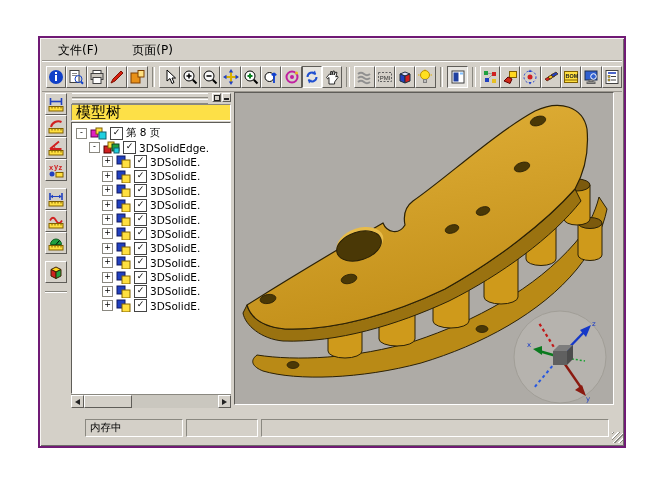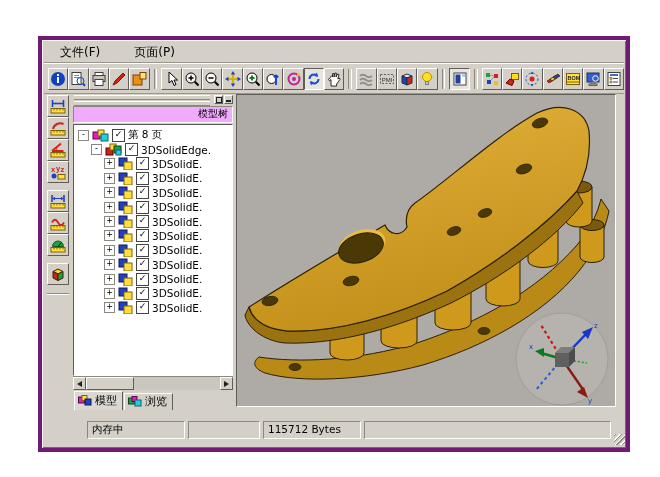--- a/index.html
+++ b/index.html
@@ -1,19 +1,19 @@
 <!DOCTYPE html>
 <html><head>
 <meta charset="utf-8">
 <style>
   html,body{margin:0;padding:0}
   body{width:660px;height:477px;background:#fff;position:relative;overflow:hidden;
        font-family:"DejaVu Sans","Liberation Sans",sans-serif;color:#000;}
   .window{position:absolute;left:38px;top:36px;width:584px;height:408px;background:#d4d0c8;
-          border:4px solid #701a75;box-shadow:inset 1px 1px 0 #f6f5f2, inset -1px -1px 0 #6e6c68;}
+          border:2px solid #701a75;box-shadow:inset 1px 1px 0 #f6f5f2, inset -1px -1px 0 #6e6c68;}
   
   .menubar{position:absolute;left:2px;top:2px;right:2px;height:20px;display:flex;align-items:center;
            gap:26px;padding-left:12px;font-size:12px;border-bottom:1px solid #9a968e;}
   .menuitem{padding:1px 4px;cursor:default;}
   
   .toolbar{position:absolute;left:2px;top:23px;right:2px;height:29px;display:flex;align-items:center;
            padding-left:4px;border-top:1px solid #fff;border-bottom:1px solid #9a968e;}
   .tb{width:22px;height:22px;background:#d4d0c8;border:1px solid;border-color:#fff #5f5d58 #5f5d58 #fff;
       display:flex;align-items:center;justify-content:center;padding:0;margin:0;}
   .tb.pressed{border-color:#5f5d58 #fff #fff #5f5d58;background:#e7e5e0;}
@@ -26,22 +26,22 @@
   .lline{width:22px;border-top:1px solid #8a8880;border-bottom:1px solid #fff;margin-top:8px;}
   
   .treepanel{width:162px;display:flex;flex-direction:column;margin-top:1px;height:316px;}
   .gripper{height:11px;position:relative;padding:1px 24px 0 2px;}
   .ridge{height:3px;border-top:1px solid #fff;border-bottom:1px solid #8a8880;margin-bottom:1px;}
   .panelbtns{position:absolute;right:1px;top:1px;display:flex;gap:1px;}
   .pbtn{width:9px;height:9px;background:#d4d0c8;border:1px solid;border-color:#fff #5f5d58 #5f5d58 #fff;
         position:relative;padding:0;}
   .pbtn .sq{position:absolute;left:1px;top:1px;width:4px;height:4px;border:1px solid #222;}
   .pbtn .ln{position:absolute;left:1px;bottom:1px;width:5px;height:2px;background:#222;}
-  .treeheader{height:15px;background:#f0abfc;border:1px solid;border-color:#8a8880 #fff #fff #8a8880;
-              font-size:10px;line-height:14px;padding:0 4px;margin:0 1px;text-align:right;}
+  .treeheader{height:15px;background:#fde047;border:1px solid;border-color:#8a8880 #fff #fff #8a8880;
+              font-size:15px;line-height:14px;padding:0 4px;margin:0 1px;}
   .treebox{flex:1;background:#fff;border:1px solid;border-color:#5f5d58 #fff #fff #5f5d58;margin:1px 1px 0 1px;
            overflow:hidden;font-size:10.5px;position:relative;padding-top:3px;}
   .trow{height:14.4px;display:flex;align-items:center;white-space:nowrap;}
   .ind2{width:4px}.ind14{width:17px}.ind28{width:30px}
   .exp{width:9px;height:9px;border:1px solid #8a8880;background:#fff;font-size:8px;line-height:7px;
        text-align:center;color:#000;margin-right:3px;flex:none;}
   .nicon{margin-right:3px;flex:none;display:flex}
   .cb{width:11px;height:11px;background:#fff;border:1px solid #444;font-size:9px;line-height:9px;
       font-weight:bold;text-align:center;margin-right:3px;flex:none;}
   .tlabel{overflow:hidden}
@@ -533,38 +533,20 @@
       <div class="hscroll">
         <button class="sbtn">
             <span class="tri-l"></span>
           </button>
         <span class="sthumb"></span>
         <span class="strack"></span>
         <button class="sbtn">
             <span class="tri-r"></span>
           </button>
       </div>
-      <div class="tabs">
-        <div class="tab active">
-          <svg width="14" height="12">
-              <rect x="0.5" y="2" width="6" height="6" fill="#e020c0" stroke="#600050"></rect>
-              <rect x="4" y="0.5" width="5" height="5" fill="#ffe040" stroke="#806000"></rect>
-              <rect x="7" y="4" width="6" height="6" fill="#2040c0" stroke="#101860"></rect>
-            </svg>
-          <span>模型</span>
-        </div>
-        <div class="tab inactive">
-          <svg width="14" height="12">
-              <rect x="0.5" y="2" width="6" height="6" fill="#20a040" stroke="#104020"></rect>
-              <rect x="4" y="0.5" width="5" height="5" fill="#e020c0" stroke="#600050"></rect>
-              <rect x="7" y="4" width="6" height="6" fill="#20d0e0" stroke="#106070"></rect>
-            </svg>
-          <span>浏览</span>
-        </div>
-      </div>
     </div>
 
     <div class="viewport">
       <svg width="380" height="312" viewBox="0 0 380 312">
         <defs>
           <linearGradient id="gTop" x1="0" y1="0" x2="0.3" y2="1">
             <stop offset="0" stop-color="#e3b23a"></stop>
               <stop offset="1" stop-color="#c3901a"></stop>
           </linearGradient>
         </defs>
@@ -629,17 +611,16 @@
           <text x="351" y="308" font-size="7" fill="#1538c8">y</text>
           <text x="357" y="233" font-size="7" fill="#1538c8">z</text>
         </g>
       </svg>
     </div>
   </div>
 
   <div class="statusbar">
     <span class="scell c1">内存中</span>
     <span class="scell c2"></span>
-    <span class="scell c3">115712 Bytes</span>
     <span class="scell c4"></span>
   </div>
   <div class="grip"></div>
 </div>
 
 </body></html>

